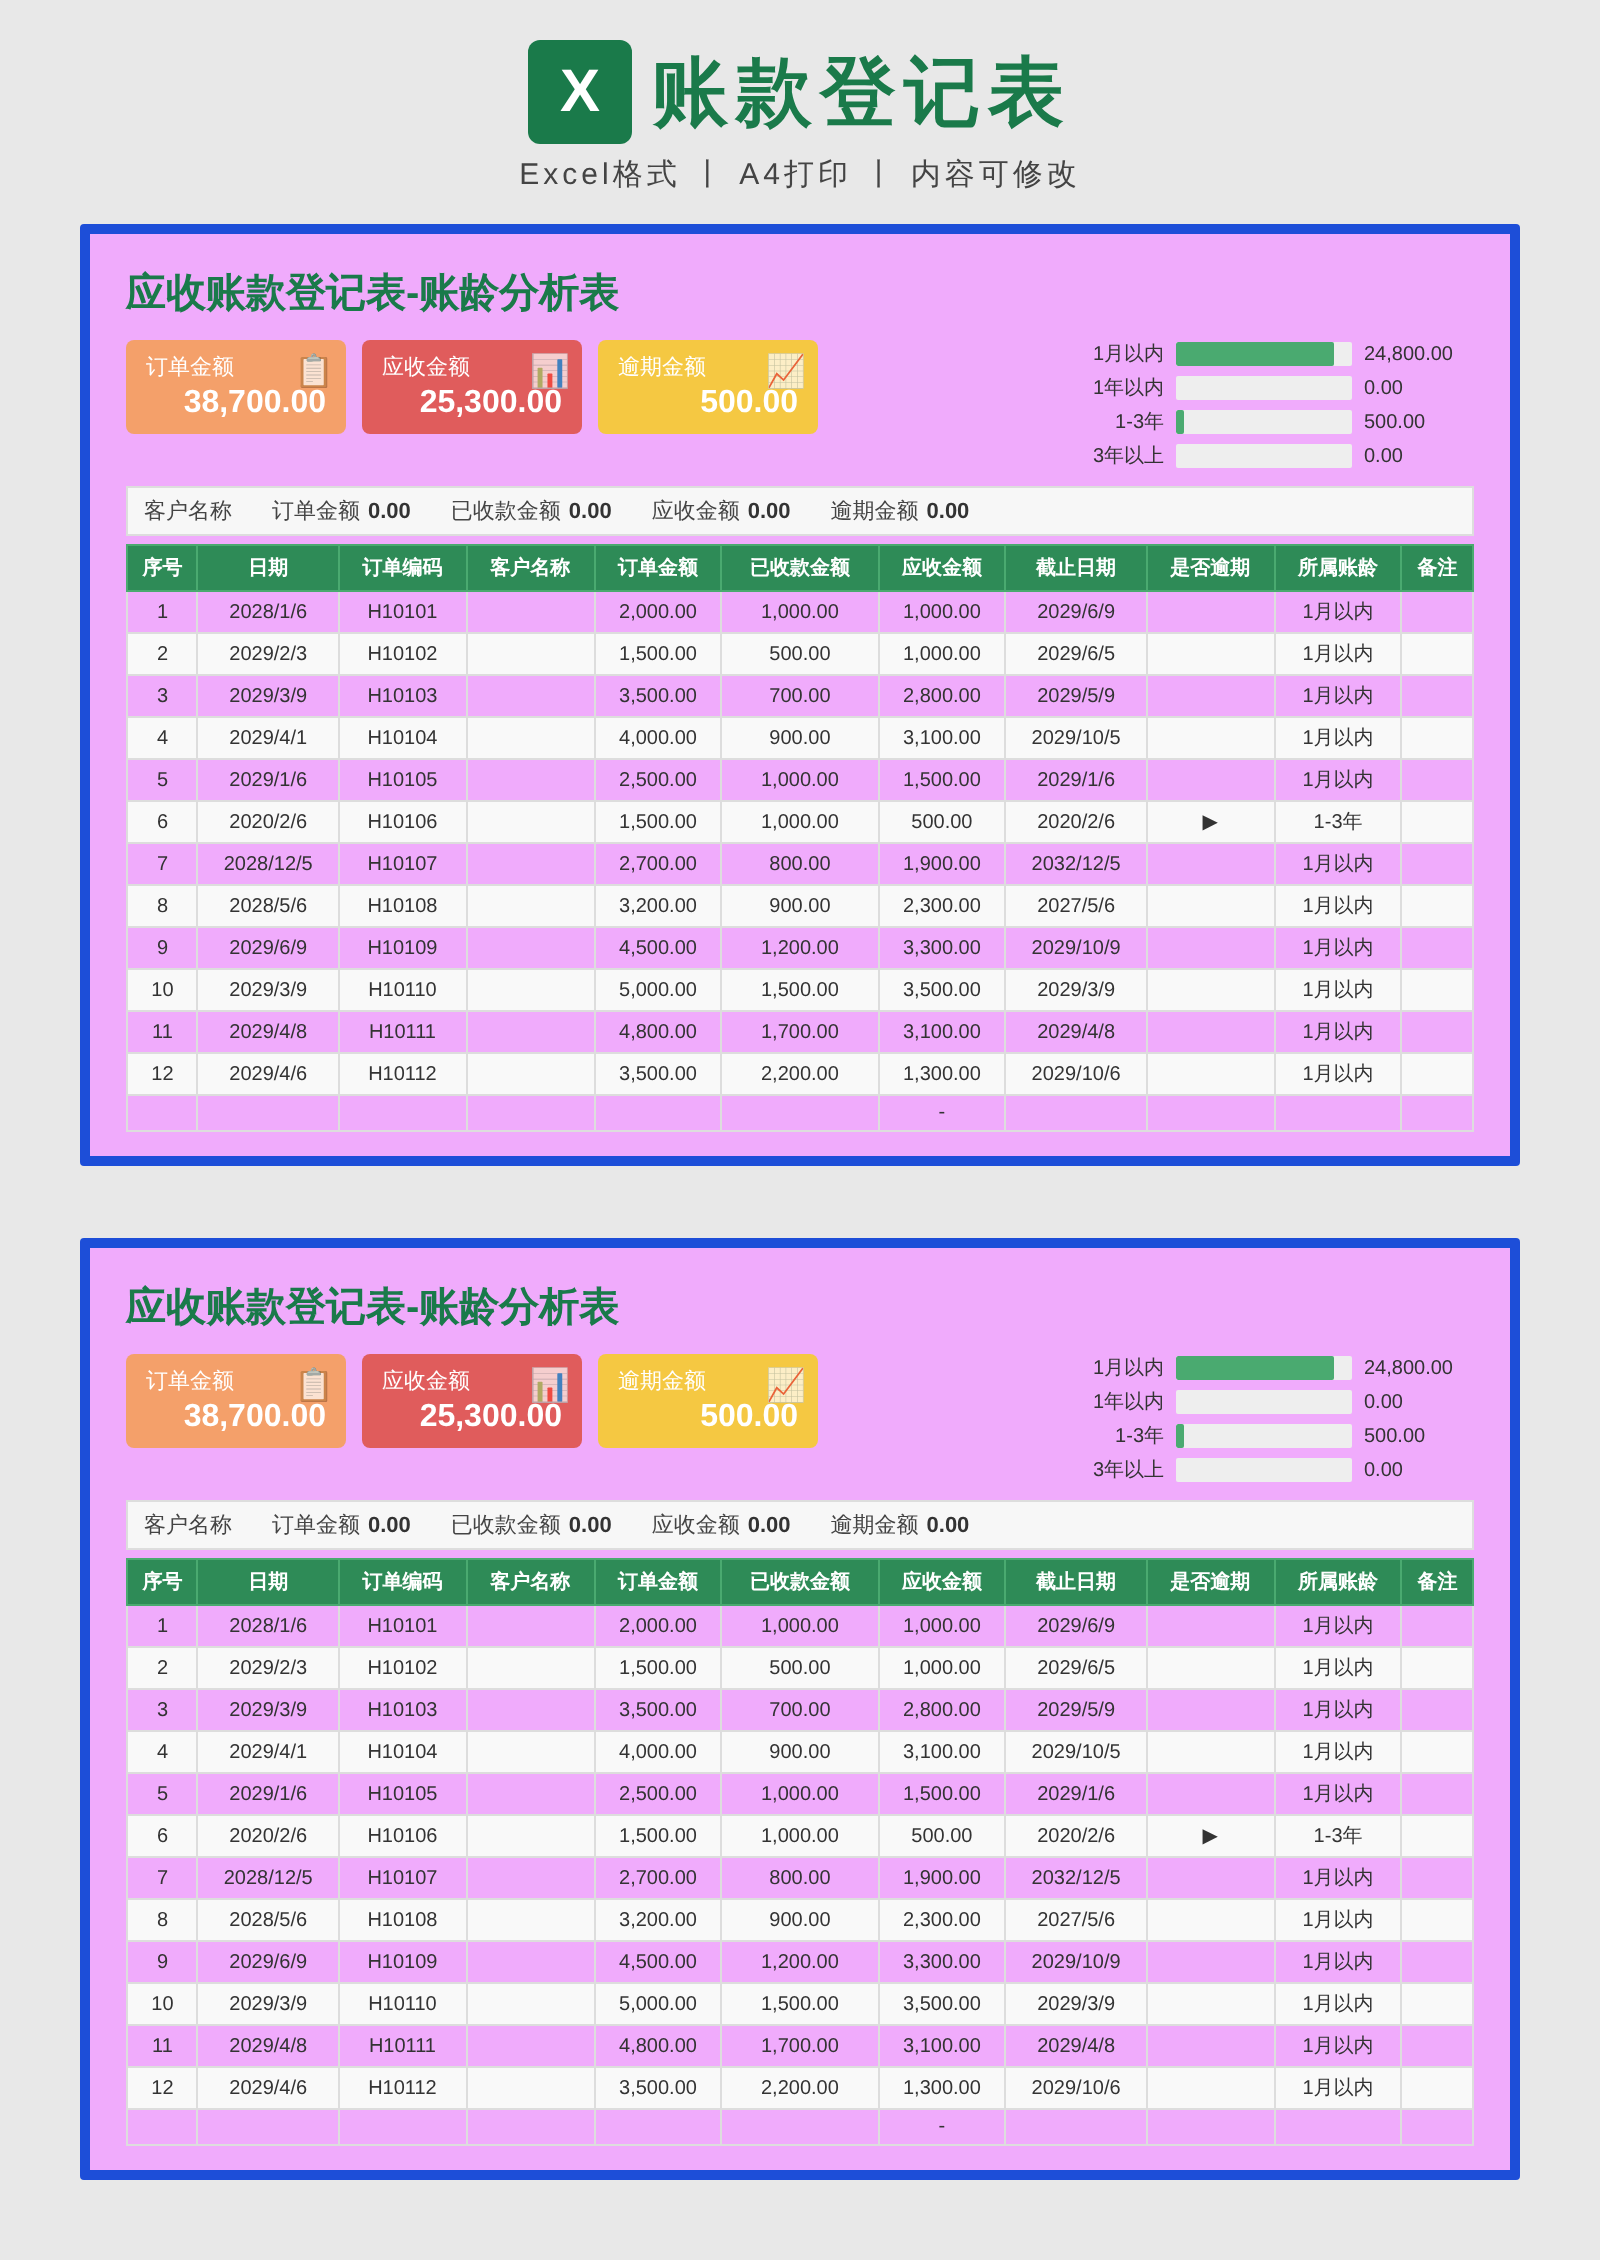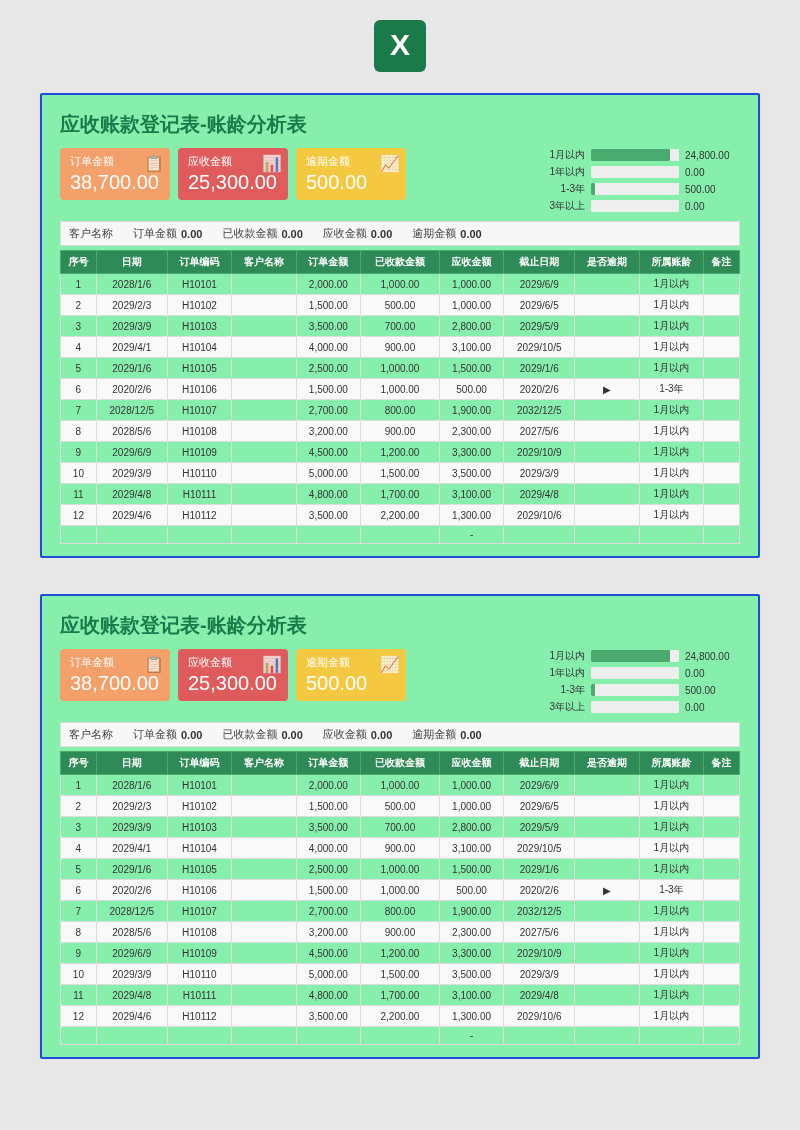--- a/index.html
+++ b/index.html
@@ -42,22 +42,22 @@
     }
     .subtitle {
       font-size: 15px;
       color: #444;
       letter-spacing: 2px;
     }
 
     
     .doc-card {
       width: 720px;
-      background: #86efac;
-      border: 2px solid #1d4ed8;
+      background: #f0abfc;
+      border: 5px solid #1d4ed8;
       border-radius: 2px;
       padding: 16px 18px 12px;
       margin-bottom: 18px;
     }
 
     .doc-title {
       font-size: 20px;
       font-weight: 900;
       color: #1a7a4a;
       margin-bottom: 10px;
@@ -86,22 +86,23 @@
     }
     .sum-card.yellow {
       background: #f5c842;
       color: #fff;
     }
     .sum-card-label {
       font-size: 11px;
       margin-bottom: 2px;
     }
     .sum-card-value {
-      font-size: 20px;
-      font-weight: 400;
+      font-size: 16px;
+      font-weight: 700;
+      text-align: right;
     }
     .sum-card-icon {
       position: absolute;
       top: 6px;
       right: 6px;
       font-size: 16px;
       opacity: 0.7;
     }
 
     
@@ -212,21 +213,23 @@
 </head>
 <body>
 
 <div class="header-area">
   <div class="title-row">
 
     <svg class="excel-icon" viewBox="0 0 52 52" width="52" height="52">
       <rect width="52" height="52" rx="6" fill="#1a7a4a"></rect>
       <text x="50%" y="68%" text-anchor="middle" font-size="30" font-weight="900" fill="white" font-family="Arial">X</text>
     </svg>
+    <span class="main-title">账款登记表</span>
   </div>
+  <div class="subtitle">Excel格式 丨 A4打印 丨 内容可修改</div>
 </div>
 
 <div id="documents-container" style="display:flex;flex-direction:column;gap:18px;align-items:center;width:100%;">
     <div class="doc-card">
       <div class="doc-title">应收账款登记表-账龄分析表</div>
       <div class="top-section">
         <div class="left-part">
           <div class="summary-row">
             <div class="sum-card orange">
               <div class="sum-card-label">订单金额</div>

